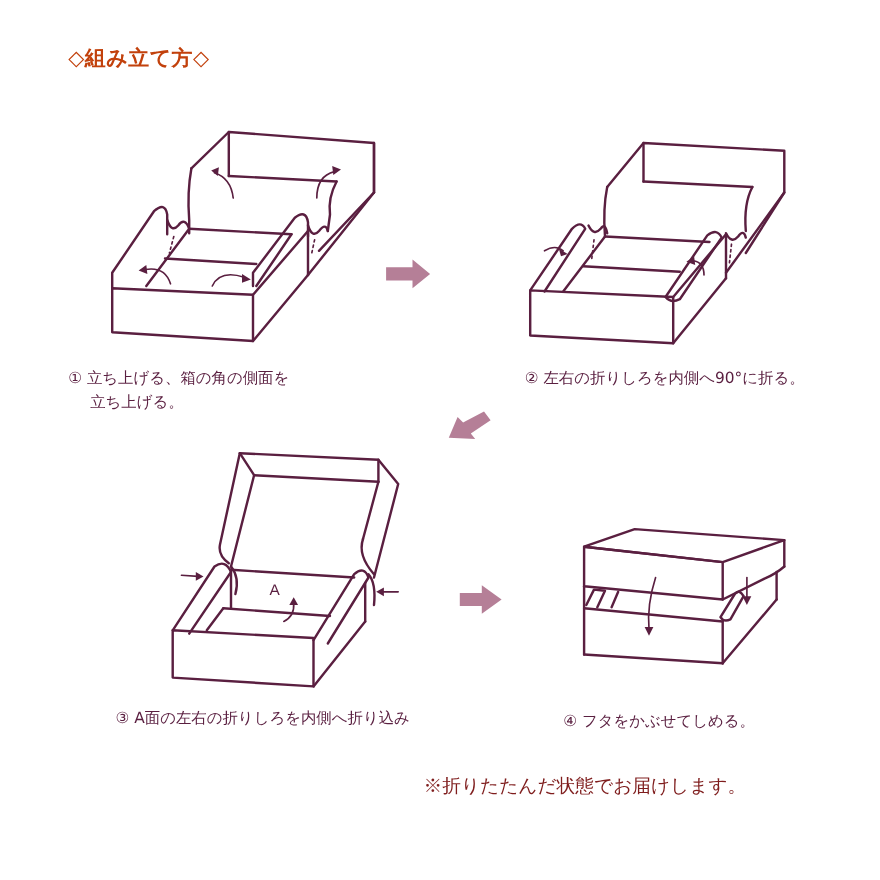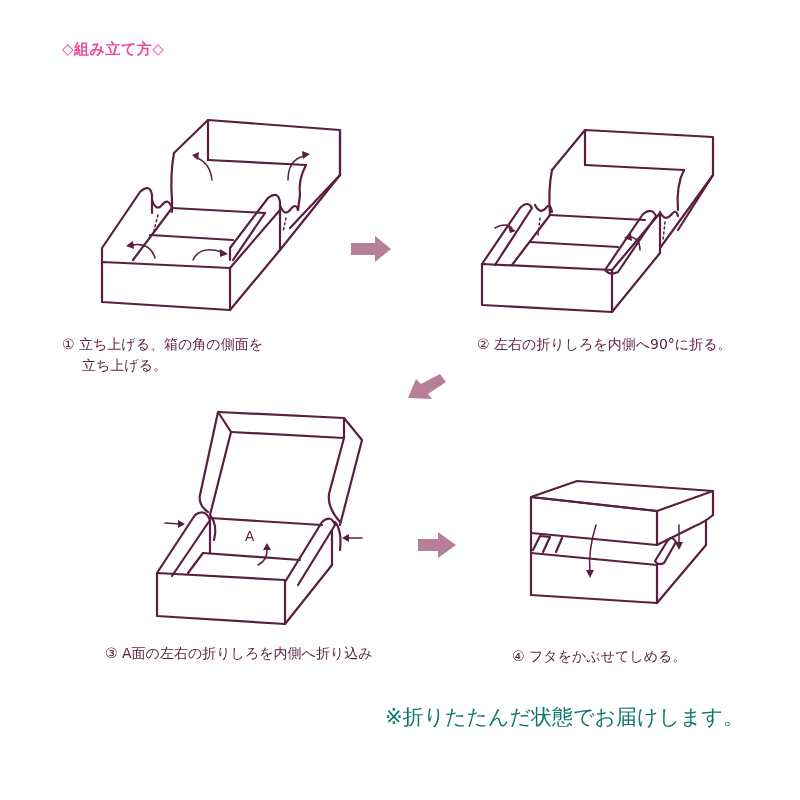--- a/index.html
+++ b/index.html
@@ -1,22 +1,22 @@
 <!DOCTYPE html>
 <html><head>
   <meta charset="utf-8">
   <style>
     html, body { margin: 0; padding: 0; background: #ffffff; }
     body { width: 800px; height: 800px; position: relative; overflow: hidden;
            font-family: "DejaVu Sans", "Liberation Sans", sans-serif; }
-    .title { position: absolute; left: 62px; top: 40px; font-size: 15px; font-weight: bold;
-             color: #ec4899; letter-spacing: 0.5px; }
+    .title { position: absolute; left: 62px; top: 40px; font-size: 19px; font-weight: bold;
+             color: #c2410c; letter-spacing: 0.5px; }
     .caption { position: absolute; font-size: 14px; color: #5a1f40; line-height: 22px; white-space: nowrap; }
-    .caption .line2 { display: block; padding-left: 20px; font-family: Liberation Serif, serif; }
-    .note { position: absolute; left: 385px; top: 703px; font-size: 21px; color: #0f766e; white-space: nowrap; }
+    .caption .line2 { display: block; padding-left: 20px; }
+    .note { position: absolute; left: 385px; top: 703px; font-size: 17px; color: #7f1d1d; white-space: nowrap; font-family: Liberation Serif, serif; }
     svg.fig { position: absolute; left: 0; top: 0; }
     .stroke { fill: none; stroke: #5a1f40; stroke-width: 2.2; stroke-linejoin: round; stroke-linecap: round; }
     .thin { fill: none; stroke: #5a1f40; stroke-width: 1.5; stroke-linecap: round; }
     .arrowhead { fill: #5a1f40; }
     .big-arrow { fill: #b57f97; }
   </style>
 </head>
 <body>
 
 <div class="title">◇組み立て方◇</div>

